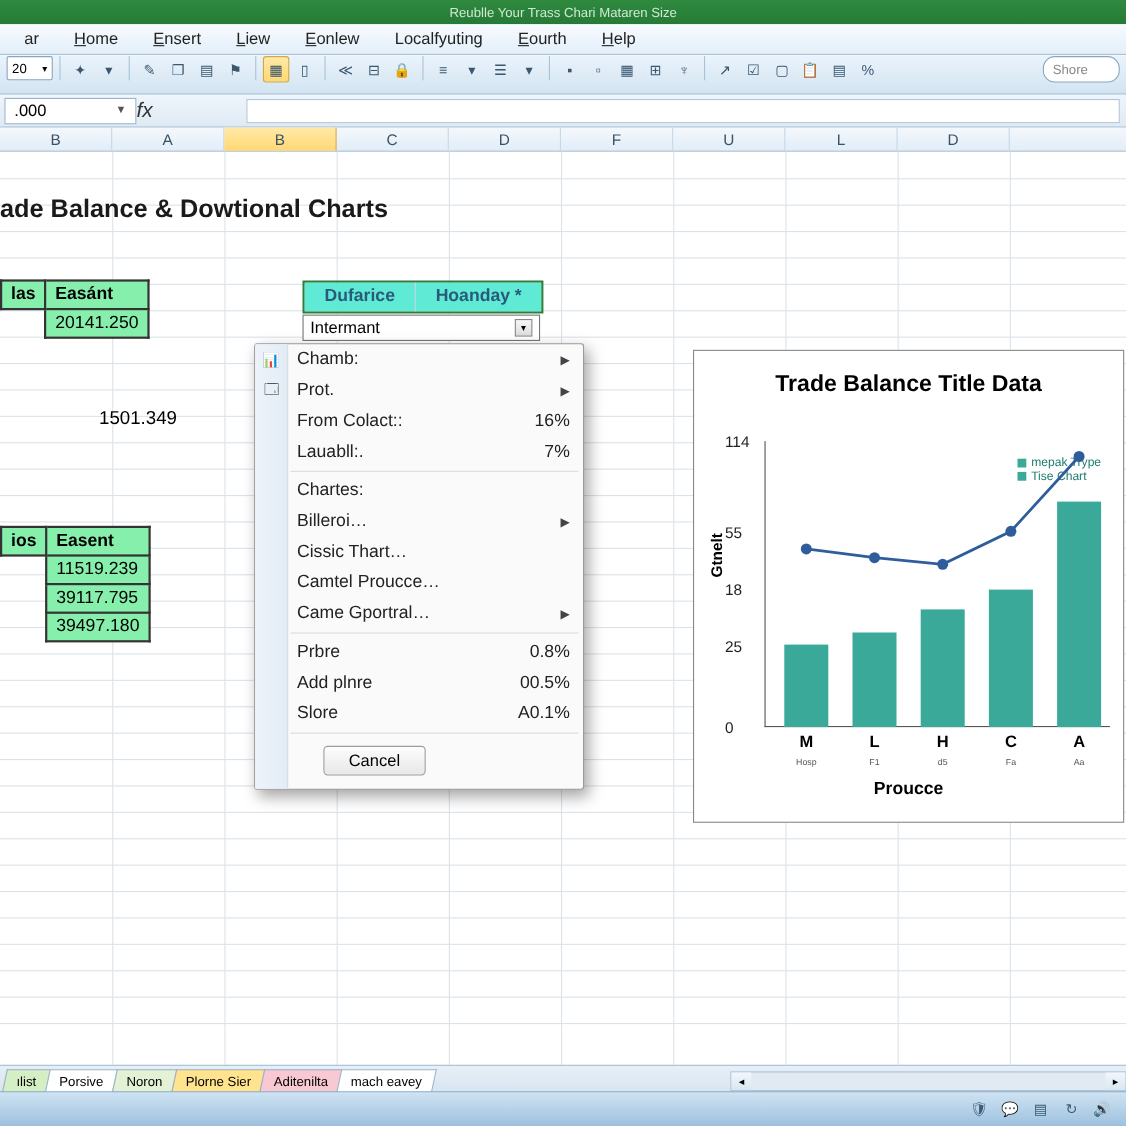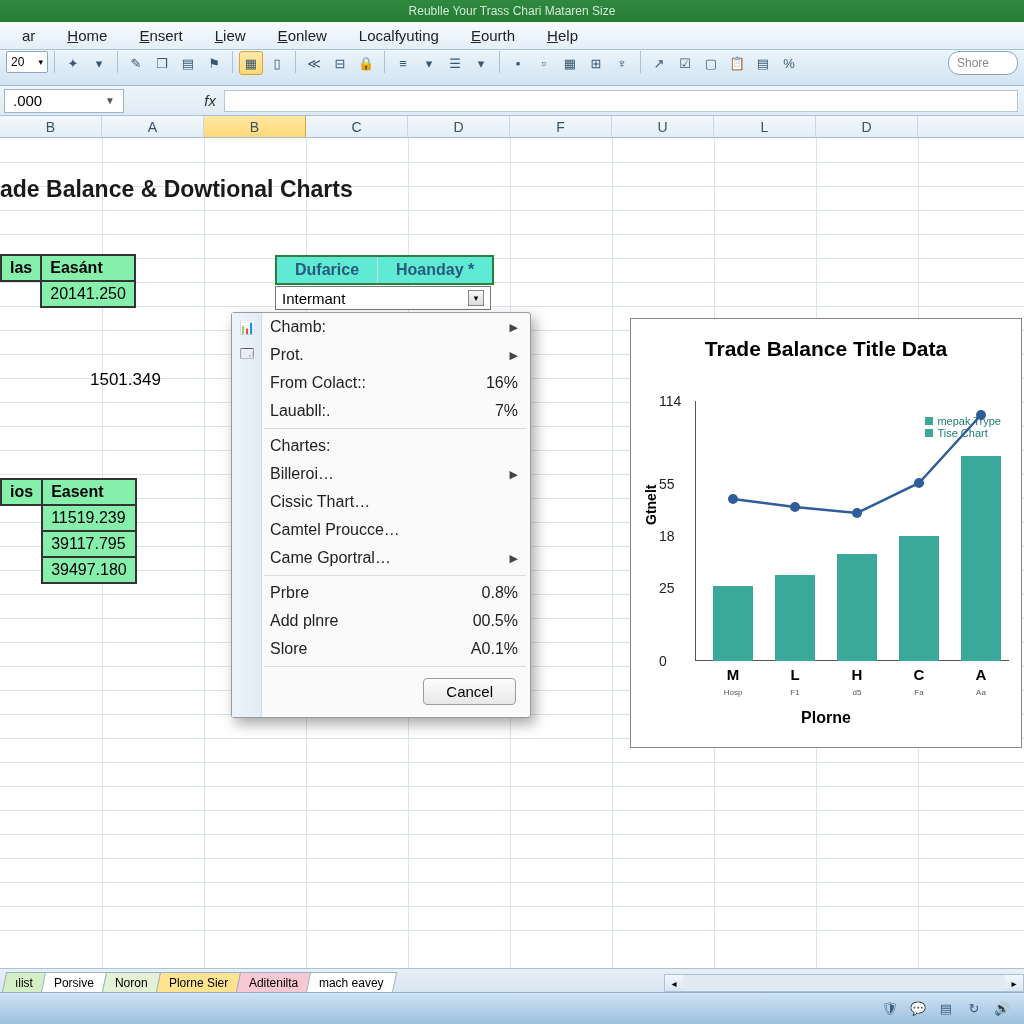--- a/index.html
+++ b/index.html
@@ -18,21 +18,21 @@
 .toolbar .tbtn { width: 24px; height: 24px; border: 1px solid transparent; border-radius: 3px; display: flex; align-items: center; justify-content: center; font-size: 13px; color: #3b5770; }
 .toolbar .tbtn.active { background: linear-gradient(#ffe9a8, #ffd873); border-color: #d7a642; }
 .toolbar .sep { width: 1px; height: 22px; background: #aac2d6; margin: 0 4px; }
 .toolbar .combo { height: 22px; width: 42px; background: #fff; border: 1px solid #8aa6bd; border-radius: 2px; font-size: 12px; padding: 0 4px; display: flex; align-items: center; justify-content: space-between; }
 .toolbar .search { margin-left: auto; width: 70px; height: 24px; border: 1px solid #8aa6bd; background: #fff; border-radius: 11px; font-size: 12px; padding: 0 8px; color: #888; display:flex; align-items:center; }
 
 
 .fmrow { height: 30px; background: linear-gradient(#eef5fb, #dfeaf4); border-bottom: 1px solid #a9c1d6; display: flex; align-items: center; }
 .namebox { width: 120px; height: 24px; background: #fff; border: 1px solid #9cb4ca; margin-left: 4px; padding: 0 8px; font-size: 15px; display: flex; align-items: center; justify-content: space-between; }
 .namebox .dd { font-size: 10px; color: #555; }
-.fxlbl { width: 100px; text-align: right; padding-right: 8px; font-style: italic; font-size: 15px; color: #333; }
+.fxlbl { width: 100px; text-align: left; padding-right: 8px; font-style: italic; font-size: 19px; color: #333; }
 .fmbar { flex: 1; height: 22px; background: #fff; border: 1px solid #b2c7da; margin-right: 6px; }
 
 
 .colhdrs { height: 22px; display: flex; background: linear-gradient(#f3f8fc, #e2edf6); border-bottom: 1px solid #a6bfd4; }
 .rowhdr-space { width: 0px; }
 .colhdr { width: 102px; text-align: center; line-height: 22px; font-size: 14px; color: #3a5266; border-right: 1px solid #c6d8e7; }
 .colhdr.sel { background: linear-gradient(#ffe9a8, #ffd873); border-color: #d7a642; }
 
 
 .grid { position: relative; height: 830px; background: #fff; }
@@ -58,21 +58,21 @@
 .activecell .ddbtn { width: 16px; height: 16px; border: 1px solid #888; background: linear-gradient(#f6f6f6,#ddd); display:flex; align-items:center; justify-content:center; font-size:9px; }
 
 
 .menu { position: absolute; left: 231px; top: 174px; width: 300px; background: #fafafa; border: 1px solid #9a9a9a; box-shadow: 4px 6px 14px rgba(0,0,0,.35); border-radius: 3px; padding-bottom: 6px; }
 .menu .gutter { position: absolute; left: 0; top: 0; bottom: 0; width: 30px; background: linear-gradient(90deg,#edf3f9,#e3ecf5); border-right: 1px solid #d3dde7; }
 .menu .mi { position: relative; padding: 5px 12px 5px 38px; font-size: 16px; color: #222; display: flex; align-items: center; }
 .menu .mi .val { margin-left: auto; color: #222; }
 .menu .mi .arrow { margin-left: auto; font-size: 11px; color: #444; }
 .menu .mi .ico { position: absolute; left: 6px; width: 18px; height: 18px; display:flex; align-items:center; justify-content:center; font-size:13px; }
 .menu hr { border: none; border-top: 1px solid #d6dde4; margin: 3px 4px 3px 32px; }
-.menu .btnrow { display: flex; justify-content: flex-end; padding: 8px 14px 6px; margin-left: 48px; }
+.menu .btnrow { display: flex; justify-content: flex-start; padding: 8px 14px 6px; margin-left: 48px; }
 .menu .btn { padding: 4px 22px; font-size: 15px; background: linear-gradient(#fdfdfd,#e7e7e7); border: 1px solid #9c9c9c; border-radius: 4px; }
 
 
 .chartbox { position: absolute; left: 630px; top: 180px; width: 392px; height: 430px; background: #fff; border: 1px solid #888; }
 .chartbox .ctitle { text-align: center; font-size: 21px; font-weight: 700; padding: 18px 4px 10px; }
 .plot { position: absolute; left: 64px; top: 82px; right: 12px; bottom: 86px; }
 .ytick { position: absolute; left: -36px; font-size: 14px; color: #222; transform: translateY(-50%); }
 .xlabel { position: absolute; left: 0; right: 0; bottom: 20px; text-align: center; font-size: 16px; font-weight: 700; }
 .ylabel { position: absolute; left: 12px; top: 50%; transform: translateY(-50%) rotate(-90deg); transform-origin: left top; font-size: 14px; font-weight: 700; }
 .bar { position: absolute; bottom: 0; width: 40px; background: #3aa99a; }
@@ -381,21 +381,21 @@
 
       <svg style="position:absolute; inset:0; overflow:visible">
         <polyline class="ln" points="38,98 100,106 162,112 224,82 286,14"></polyline>
         <circle class="pt" cx="38" cy="98" r="5"></circle>
           <circle class="pt" cx="100" cy="106" r="5"></circle>
         <circle class="pt" cx="162" cy="112" r="5"></circle>
           <circle class="pt" cx="224" cy="82" r="5"></circle>
         <circle class="pt" cx="286" cy="14" r="5"></circle>
       </svg>
     </div>
-    <div class="xlabel">Plorne</div>
+    <div class="xlabel">Proucce</div>
   </div>
 </div>
 
 <div class="sheettabs">
   <div class="tab c1"><span>ılist</span></div>
   <div class="tab c2"><span>Porsive</span></div>
   <div class="tab c3"><span>Noron</span></div>
   <div class="tab c4"><span>Plorne Sier</span></div>
   <div class="tab c5"><span>Aditenilta</span></div>
   <div class="tab c6"><span>mach eavey</span></div>

